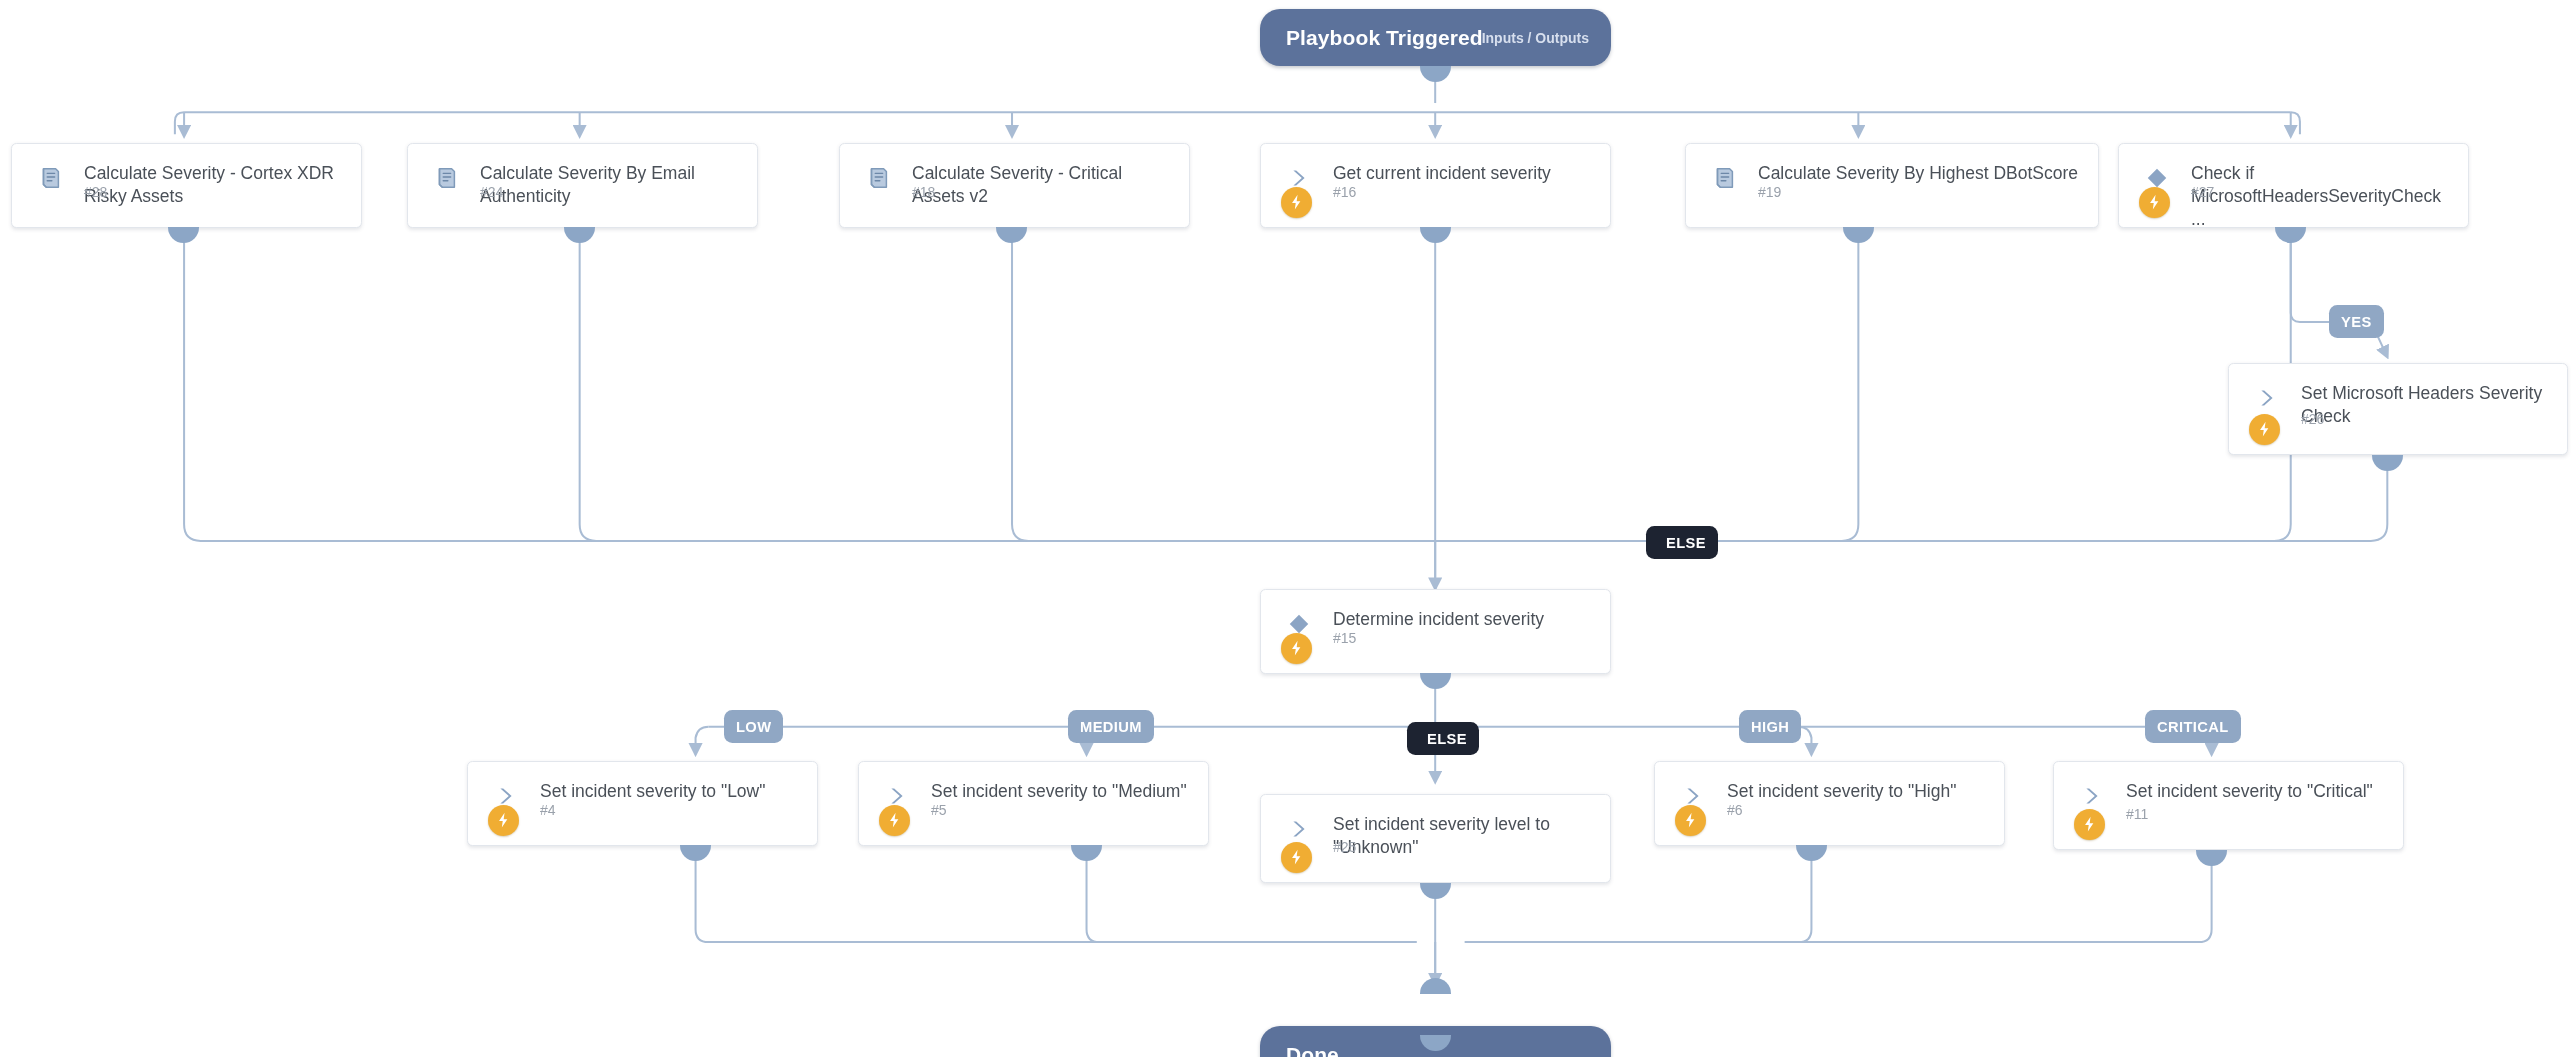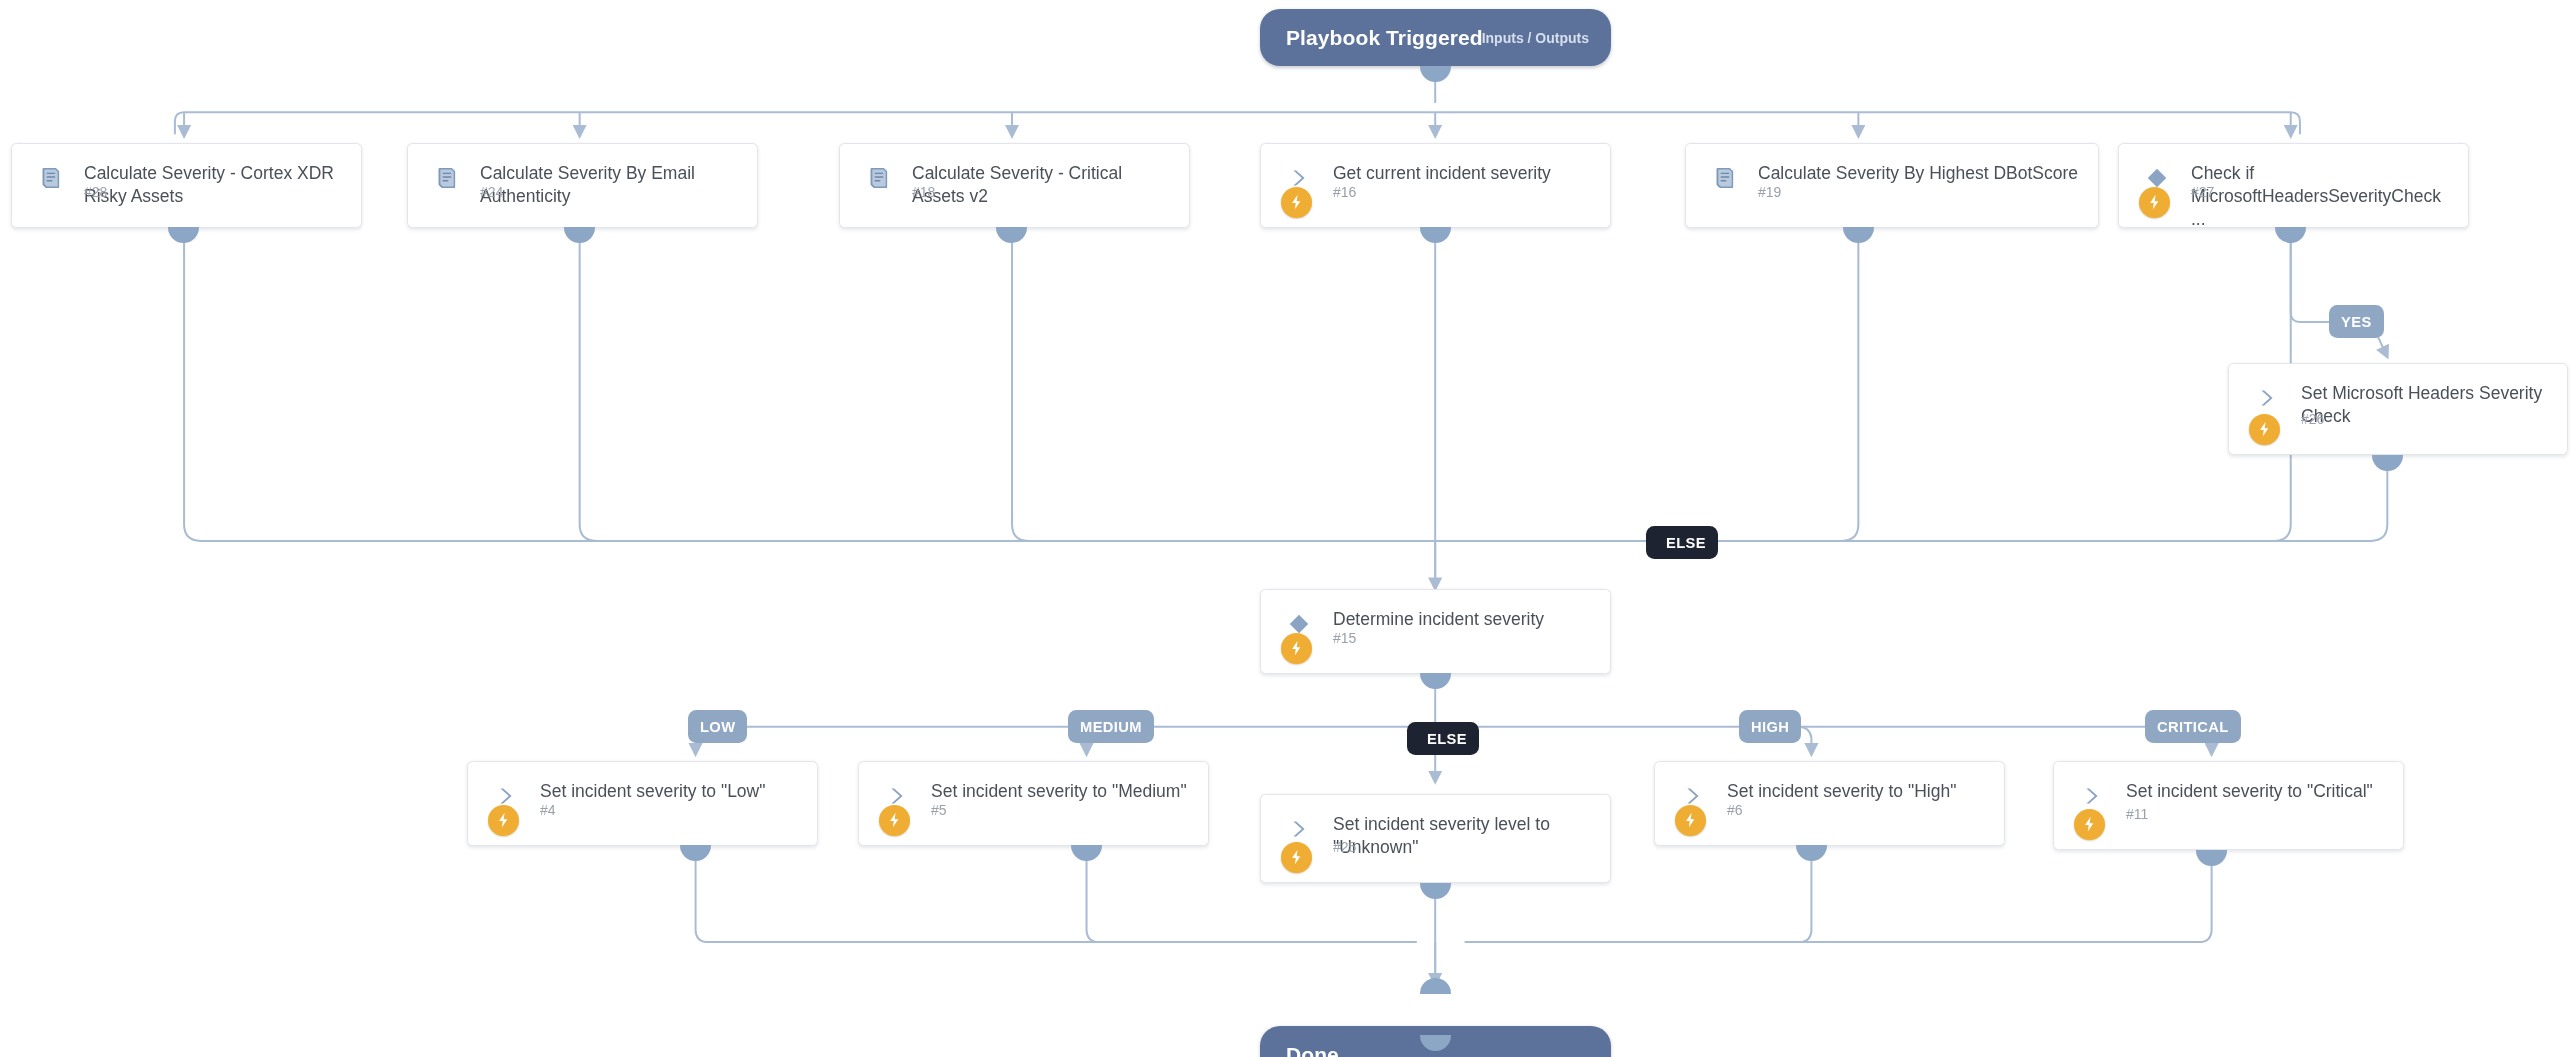--- a/index.html
+++ b/index.html
@@ -238,21 +238,21 @@
     <div class="badge">
       <svg width="18.4" height="18.4" viewBox="0 0 20 20">
         <path d="M11.5 2 L5.5 11 L9.5 11 L8.5 18 L14.5 9 L10.5 9 Z" fill="#ffffff"></path>
       </svg>
     </div>
     <div class="ctitle">Determine incident severity</div>
     <div class="cid">#15</div>
   </div>
   <div class="anchor bot" style="left:1420px;top:673px;"></div>
 
-  <div class="blabel" style="left:688px;top:710px;">
+  <div class="blabel" style="left:724px;top:710px;">
     <span>LOW</span>
   </div>
   <div class="blabel" style="left:1068px;top:710px;">
     <span>MEDIUM</span>
   </div>
   <div class="blabel dark" style="left:1407px;top:722px;">
     <span>ELSE</span>
   </div>
   <div class="blabel" style="left:1739px;top:710px;">
     <span>HIGH</span>

